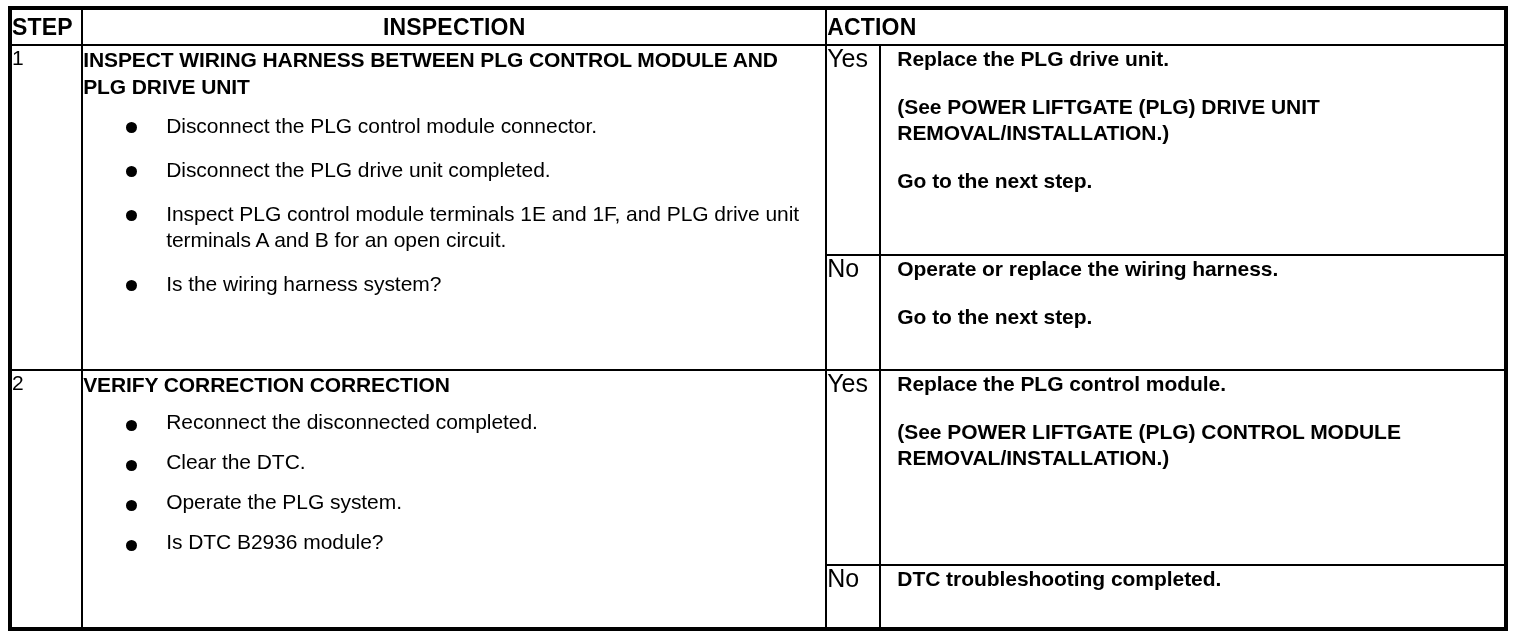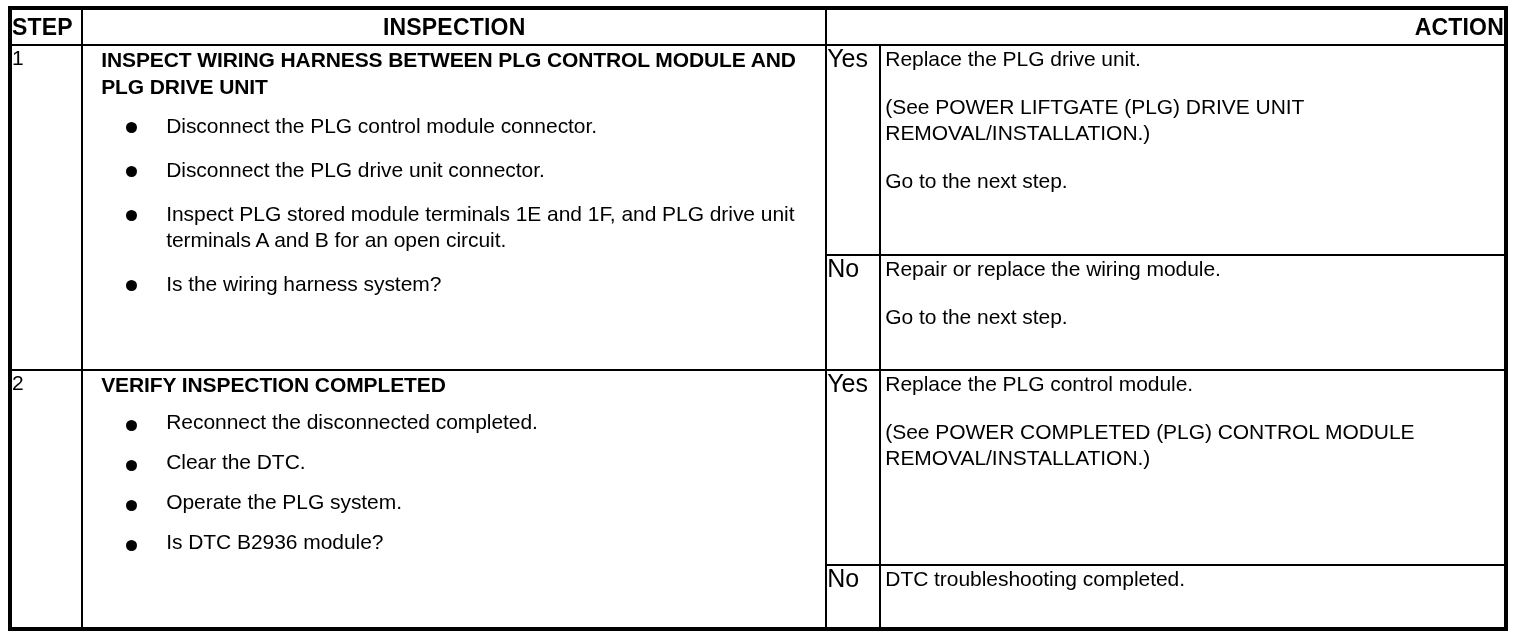--- a/index.html
+++ b/index.html
@@ -53,40 +53,39 @@
   .hdr-cell {
     height: 37px;
     font-size: 23px;
     font-weight: bold;
     letter-spacing: 0.2px;
     line-height: 34px;
     white-space: nowrap;
   }
   .hdr-step   { text-align: left;   padding-left: 7px; }
   .hdr-insp   { text-align: center; margin-top: 20px; }
-  .hdr-action { text-align: right; }
+  .hdr-action { text-align: left; }
 
   
   .step-no {
     font-size: 21px;
     line-height: 24px;
     padding: 8px 0 0 7px;
     font-weight: normal;
   }
 
   .insp-cell {
     padding: 8px 10px 6px 10px;
   }
   .insp-title {
     font-size: 21px;
     font-weight: bold;
     line-height: 27px;
     letter-spacing: -0.1px;
     margin: 0 0 4px 0;
-    padding-left: 18px;
   }
 
   ul.bullets {
     list-style: none;
     margin: 0;
     padding: 0;
   }
   ul.bullets li {
     position: relative;
     font-size: 21px;
@@ -111,24 +110,25 @@
     line-height: 24px;
     padding: 8px 0 0 6px;
     text-align: left;
     white-space: nowrap;
   }
 
   .act-cell {
     padding: 8px 10px 6px 10px;
   }
   .act-cell p {
-    margin: 0 0 22px 4px;
+    margin: 0 0 22px 16px;
     font-size: 21px;
     line-height: 26px;
     letter-spacing: -0.05px;
+    font-weight: bold;
   }
   .act-cell p:last-child { margin-bottom: 0; }
 </style>
 </head>
 <body>
 
 <div class="sheet">
 
   <table class="ts-table">
     <colgroup>
@@ -150,25 +150,25 @@
 
         <td class="insp-cell" rowspan="2">
           <div class="insp-title">INSPECT WIRING HARNESS BETWEEN PLG CONTROL MODULE AND PLG DRIVE UNIT</div>
           <ul class="bullets">
             <li>
               <span class="bullet-dot"></span>
               <span>Disconnect the PLG control module connector.</span>
             </li>
             <li>
               <span class="bullet-dot"></span>
-              <span>Disconnect the PLG drive unit connector.</span>
-            </li>
-            <li>
-              <span class="bullet-dot"></span>
-              <span>Inspect PLG stored module terminals 1E and 1F, and PLG drive unit terminals A and B for an open circuit.</span>
+              <span>Disconnect the PLG drive unit completed.</span>
+            </li>
+            <li>
+              <span class="bullet-dot"></span>
+              <span>Inspect PLG control module terminals 1E and 1F, and PLG drive unit terminals A and B for an open circuit.</span>
             </li>
             <li>
               <span class="bullet-dot"></span>
               <span>Is the wiring harness system?</span>
             </li>
           </ul>
         </td>
 
         <td class="yn-cell" style="height:210px;">Yes</td>
 
@@ -176,30 +176,30 @@
           <p>Replace the PLG drive unit.</p>
           <p>(See POWER LIFTGATE (PLG) DRIVE UNIT REMOVAL/INSTALLATION.)</p>
           <p>Go to the next step.</p>
         </td>
       </tr>
 
       <tr>
         <td class="yn-cell" style="height:115px;">No</td>
 
         <td class="act-cell">
-          <p>Repair or replace the wiring module.</p>
+          <p>Operate or replace the wiring harness.</p>
           <p>Go to the next step.</p>
         </td>
       </tr>
 
       <tr>
         <td class="step-no" rowspan="2">2</td>
 
         <td class="insp-cell" rowspan="2">
-          <div class="insp-title">VERIFY INSPECTION COMPLETED</div>
+          <div class="insp-title">VERIFY CORRECTION CORRECTION</div>
           <ul class="bullets">
             <li class="tight">
               <span class="bullet-dot"></span>
               <span>Reconnect the disconnected completed.</span>
             </li>
             <li class="tight">
               <span class="bullet-dot"></span>
               <span>Clear the DTC.</span>
             </li>
             <li class="tight">
@@ -210,21 +210,21 @@
               <span class="bullet-dot"></span>
               <span>Is DTC B2936 module?</span>
             </li>
           </ul>
         </td>
 
         <td class="yn-cell" style="height:195px;">Yes</td>
 
         <td class="act-cell">
           <p>Replace the PLG control module.</p>
-          <p>(See POWER COMPLETED (PLG) CONTROL MODULE REMOVAL/INSTALLATION.)</p>
+          <p>(See POWER LIFTGATE (PLG) CONTROL MODULE REMOVAL/INSTALLATION.)</p>
         </td>
       </tr>
 
       <tr>
         <td class="yn-cell">No</td>
 
         <td class="act-cell">
           <p>DTC troubleshooting completed.</p>
         </td>
       </tr>

